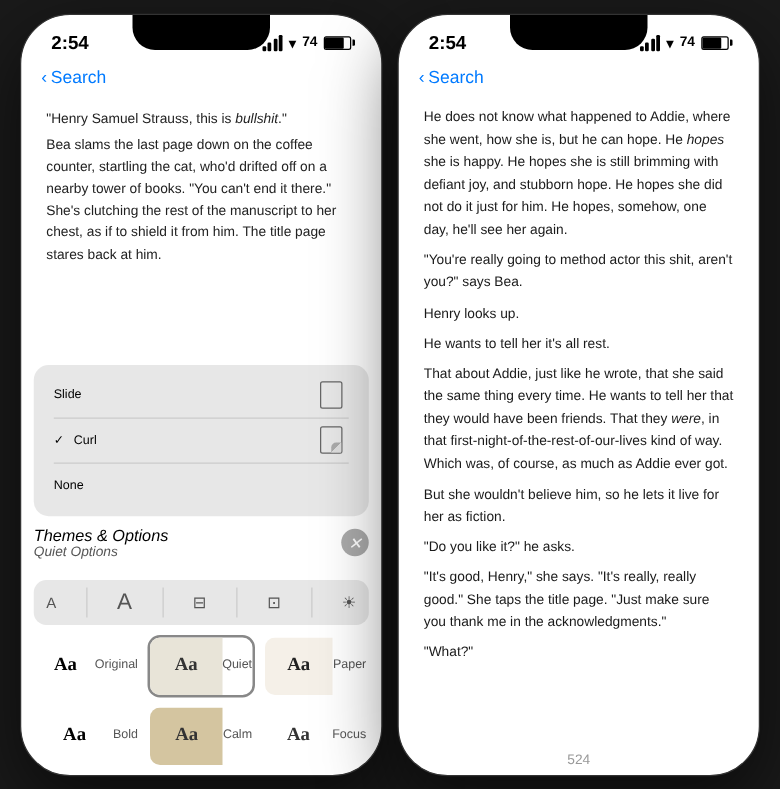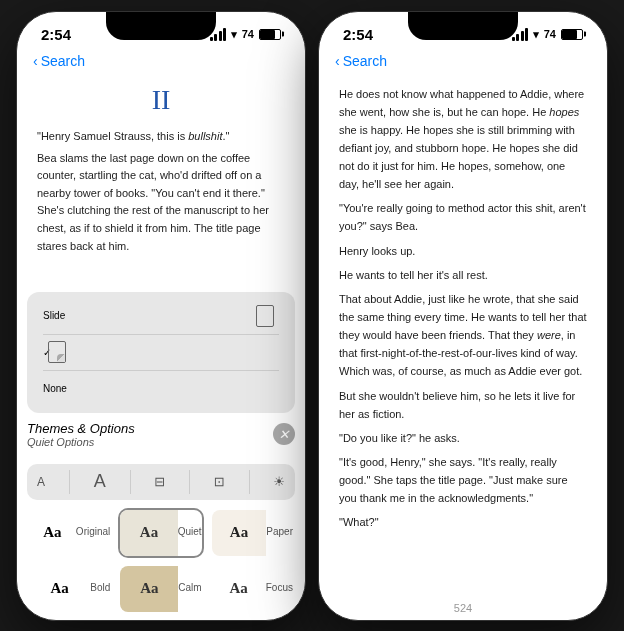--- a/index.html
+++ b/index.html
@@ -356,38 +356,38 @@
 
       <div class="nav-bar">
         <div class="nav-back">
           <span>‹</span>
           <span>Search</span>
         </div>
       </div>
 
       <div class="book-content book-content-left">
         <div class="book-chapter-header">
-          <div class="chapter-num">II</div>
         </div>
         <div class="book-text">
           <p>"Henry Samuel Strauss, this is <em>bullshit</em>."</p>
           <p>Bea slams the last page down on the coffee counter, startling the cat, who'd drifted off on a nearby tower of books. "You can't end it there." She's clutching the rest of the manuscript to her chest, as if to shield it from him. The title page stares back at him.</p>
 
         </div>
       </div>
 
       <div class="slide-panel">
         <div class="slide-row">
           <span class="label">Slide</span>
           <span class="icon">
             <div class="page-icon"></div>
           </span>
         </div>
         <div class="divider"></div>
         <div class="slide-row active">
+          <span class="label">Curl</span>
           <span class="icon">
             <div class="page-icon curl"></div>
           </span>
         </div>
         <div class="divider"></div>
         <div class="slide-row">
           <span class="label">None</span>
           <span class="icon">
             <div class="page-icon" style="border-color: transparent;"></div>
           </span>

